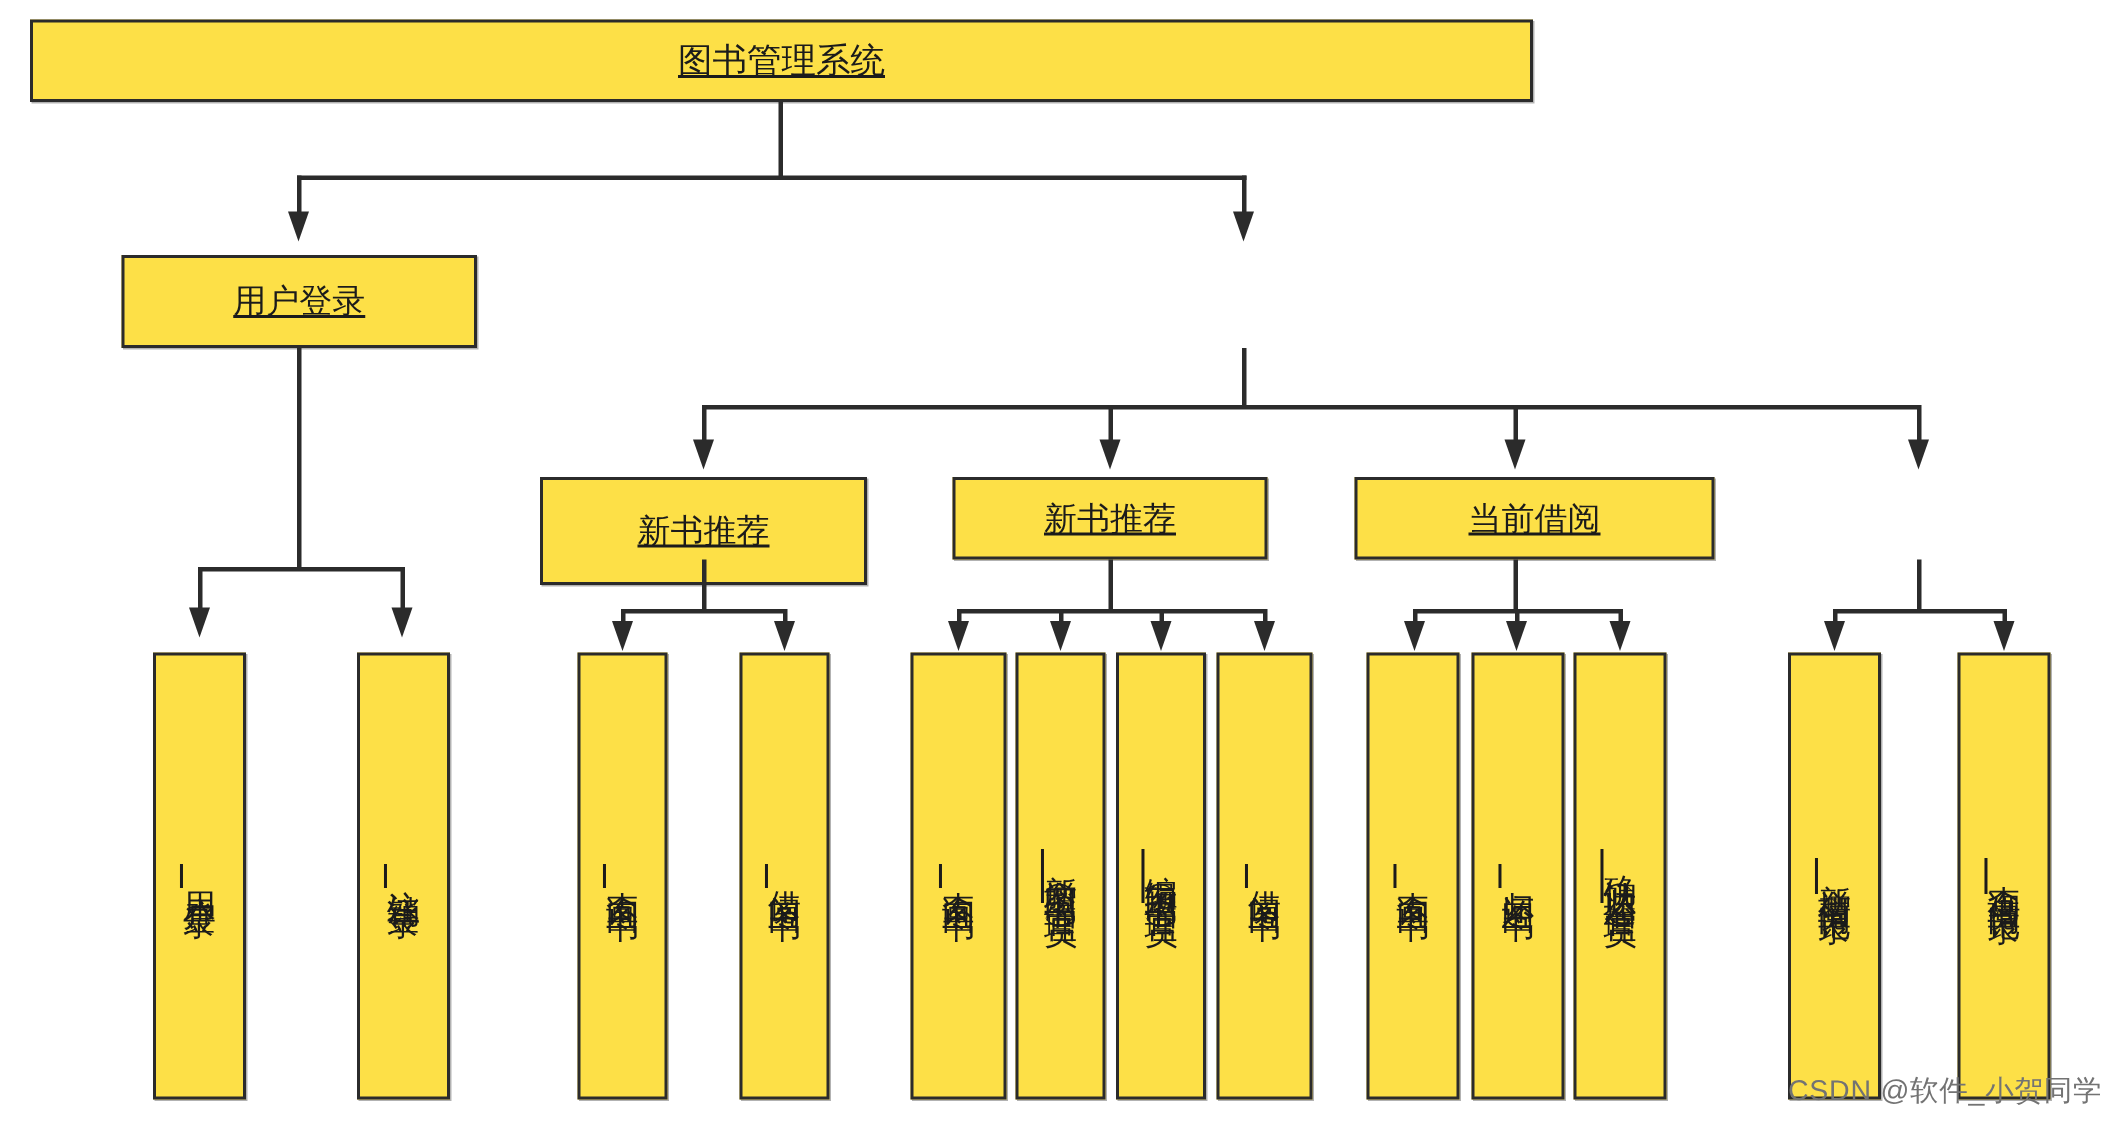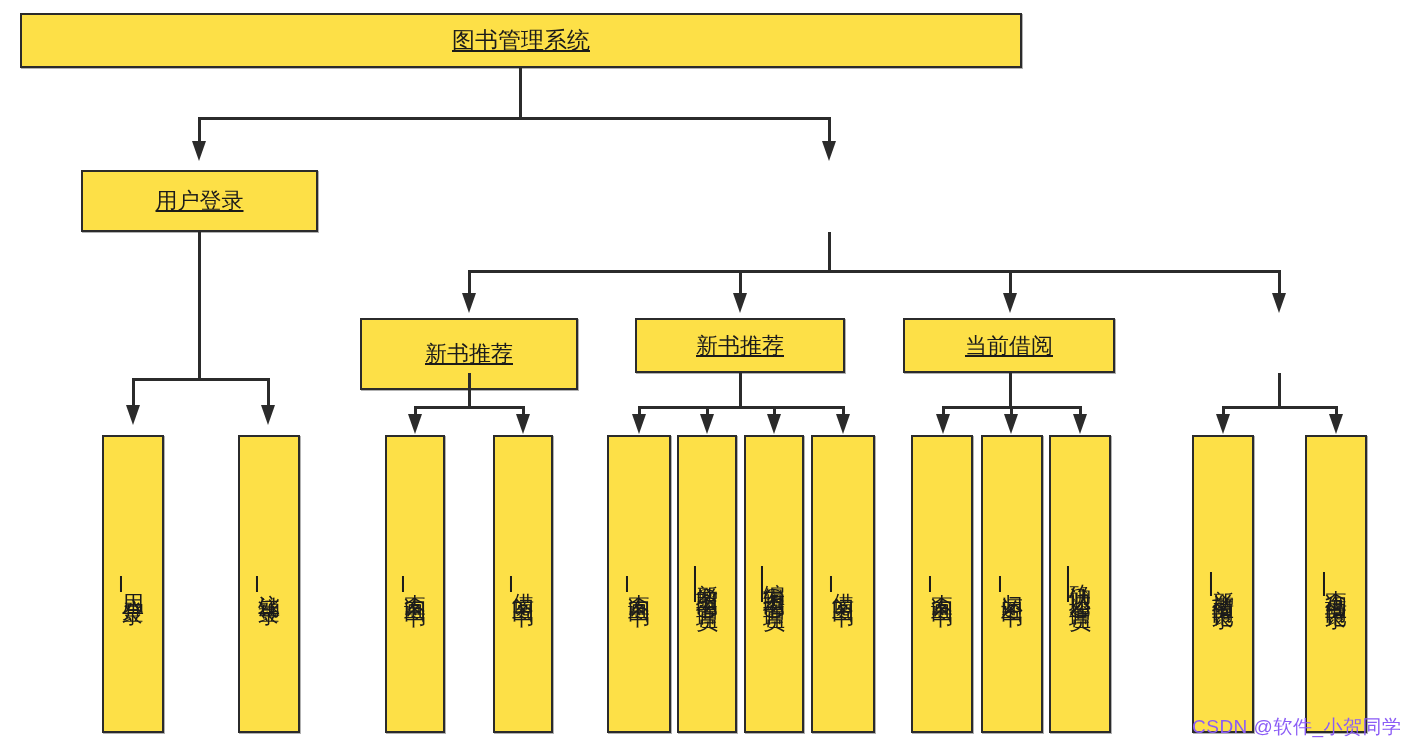--- a/index.html
+++ b/index.html
@@ -66,21 +66,21 @@
     height: 0;
     border-left: 7.5px solid transparent;
     border-right: 7.5px solid transparent;
     border-top: 20px solid #2b2b2b;
   }
 
   
   #watermark {
     position: absolute;
     font-size: 19px;
-    color: #8b5cf6;
+    color: #737373;
     white-space: nowrap;
     letter-spacing: 0.5px;
     pointer-events: none;
     user-select: none;
   }
 </style>
 </head>
 <body>
 
 <div id="canvas">
@@ -127,21 +127,21 @@
   <div class="arrow" style="left:1003px; top:293px;"></div>
   <div class="vline" style="left:1278px; top:270px; width:2.5px; height:26px;"></div>
   <div class="arrow" style="left:1272px; top:293px;"></div>
 
   <div class="node level3" style="left:360px; top:318px; width:218px; height:72px;">
     <span>新书推荐</span>
   </div>
   <div class="node level3" style="left:635px; top:318px; width:210px; height:55px;">
     <span>新书推荐</span>
   </div>
-  <div class="node level3" style="left:903px; top:318px; width:212px; height:55px;">
+  <div class="node level3" style="left:903px; top:318px; width:240px; height:55px;">
     <span>当前借阅</span>
   </div>
 
   <div class="vline" style="left:468px; top:373px; width:2.5px; height:35px;"></div>
   <div class="hline" style="left:414px; top:406px; width:110px; height:2.5px;"></div>
   <div class="vline" style="left:414px; top:406px; width:2.5px; height:12px;"></div>
   <div class="arrow" style="left:408px; top:414px;"></div>
   <div class="vline" style="left:522px; top:406px; width:2.5px; height:12px;"></div>
   <div class="arrow" style="left:516px; top:414px;"></div>
 

